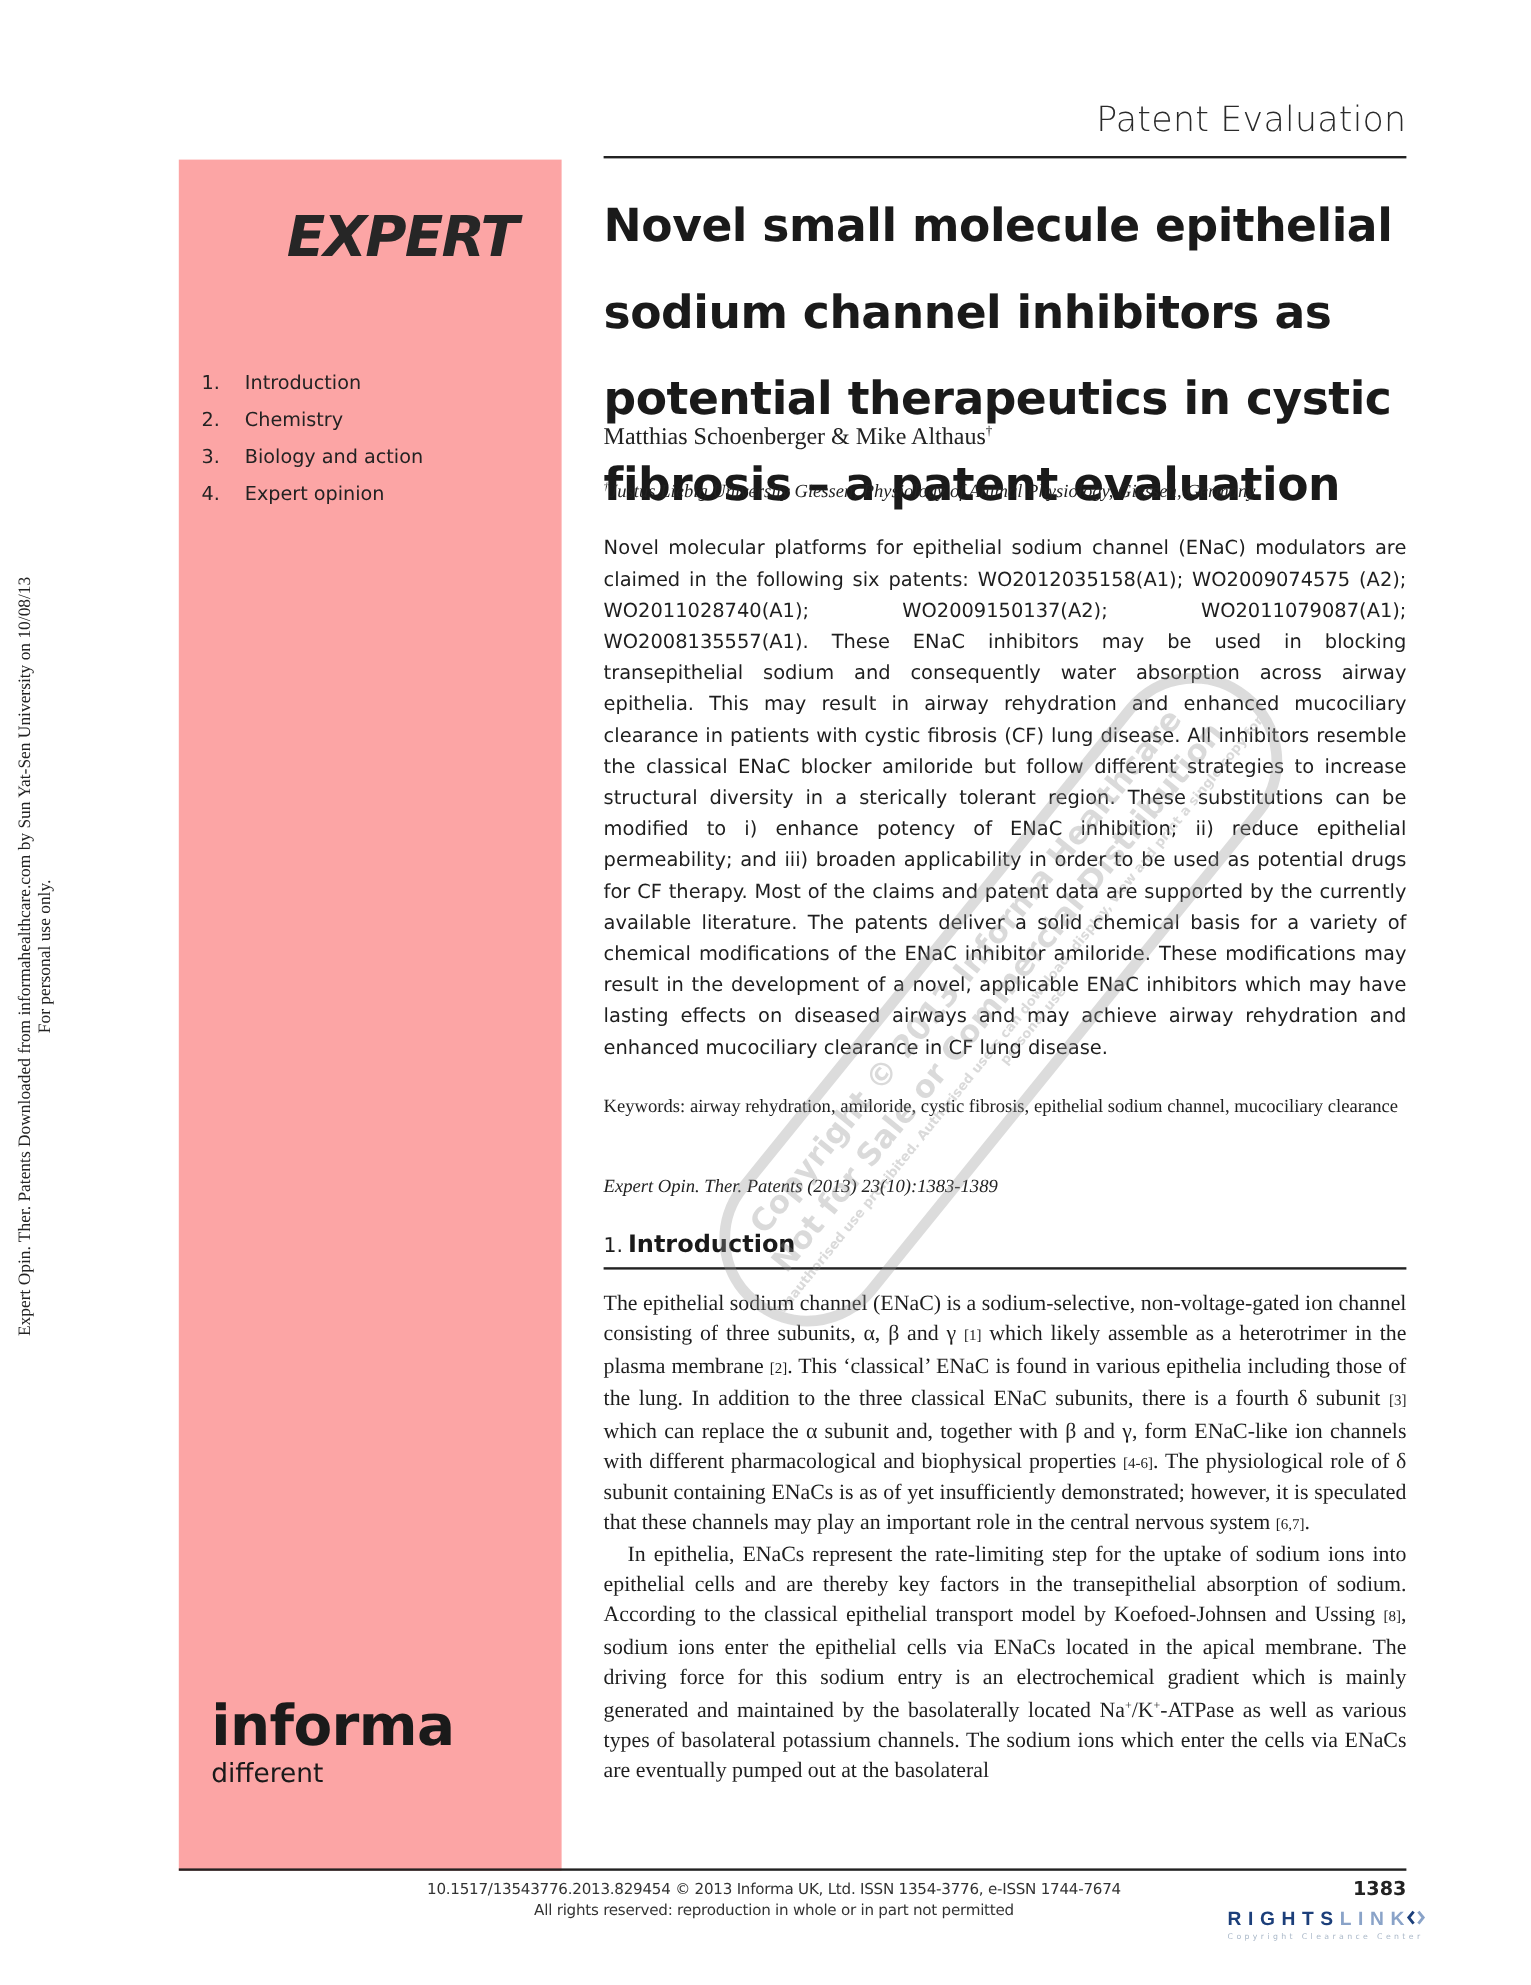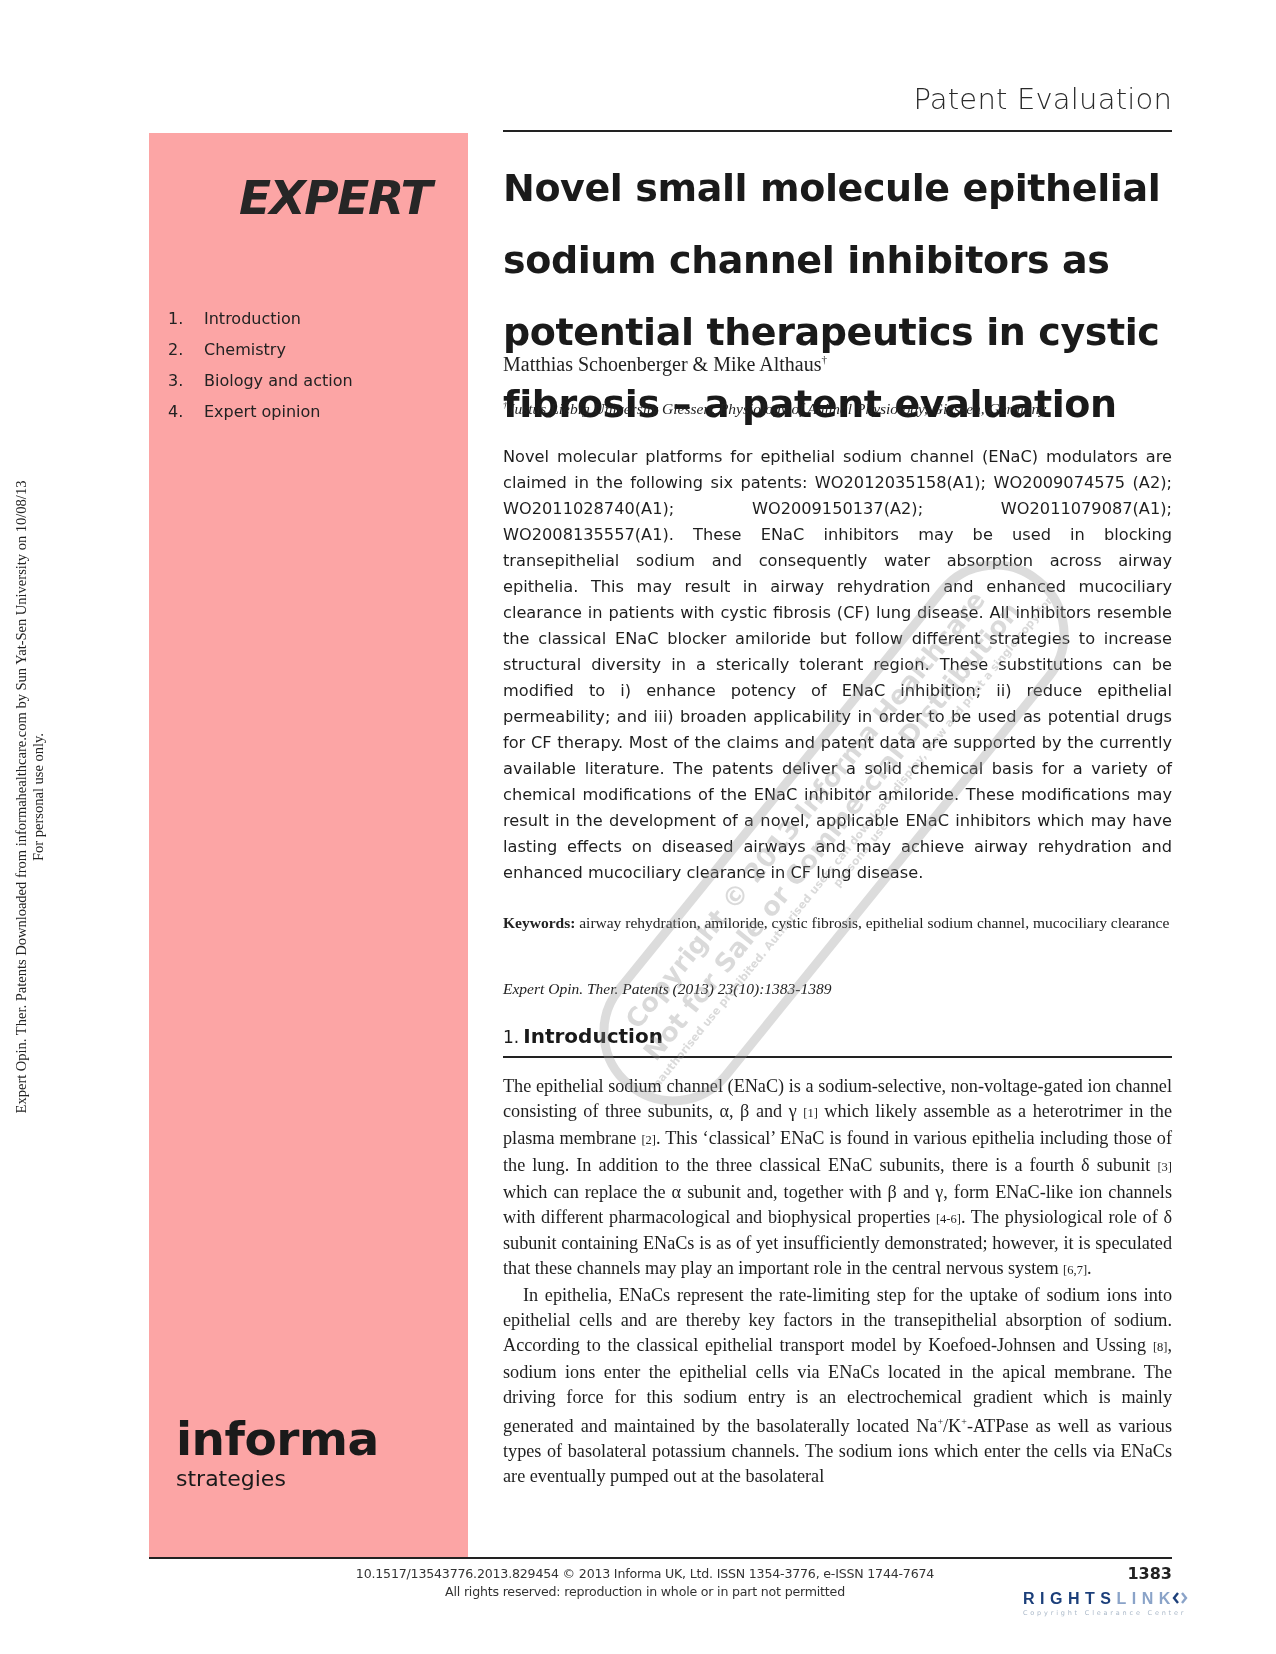--- a/index.html
+++ b/index.html
@@ -22,21 +22,21 @@
   .publisher .p1 { font-size:47px; font-weight:bold; letter-spacing:-0.5px; line-height:52px; }
   .publisher .p2 { font-size:22px; line-height:28px; }
   
   .title { left:503px; top:152px; width:680px; font-family:"DejaVu Sans", sans-serif; font-weight:bold; font-size:38px; line-height:72px; color:#1a1a1a; letter-spacing:-0.4px; }
   .authors { left:503px; top:353px; font-family:"Liberation Serif", serif; font-size:20px; color:#222; }
   .authors sup { font-size:11px; }
   .affil { left:503px; top:400px; font-family:"Liberation Serif", serif; font-style:italic; font-size:15.5px; color:#222; }
   .affil sup { font-size:9px; }
   .abstract { left:503px; top:444px; width:669px; font-family:"DejaVu Sans", sans-serif; font-size:16.2px; line-height:26px; text-align:justify; color:#1e1e1e; margin:0; }
   .keywords { left:503px; top:911px; width:669px; font-family:"Liberation Serif", serif; font-size:15.5px; line-height:24px; text-align:justify; color:#222; }
-  .keywords b { font-weight:bold; }
+  .keywords b { font-weight:normal; }
   .citation { left:503px; top:980px; font-family:"Liberation Serif", serif; font-style:italic; font-size:15.5px; color:#222; }
   .section-head { left:503px; top:1024px; font-family:"DejaVu Sans", sans-serif; font-size:20px; font-weight:bold; color:#1a1a1a; }
   .section-head .sn { font-size:17px; font-weight:normal; margin-right:4px; }
   .sec-rule { left:503px; top:1056px; width:669px; height:1.5px; background:#222; }
   .body-text { left:503px; top:1074px; width:669px; font-family:"Liberation Serif", serif; font-size:18.2px; line-height:24.9px; text-align:justify; color:#1e1e1e; }
   .body-text p { margin:0; }
   .body-text p + p { text-indent:20px; }
   .ref { font-size:12.5px; }
   
   .watermark { left:505px; top:760px; width:640px; height:128px; transform:rotate(-51deg); border:9px solid rgba(150,150,150,0.33); border-radius:72px; font-family:"DejaVu Sans", sans-serif; font-weight:bold; color:rgba(140,140,140,0.32); text-align:center; pointer-events:none; overflow:hidden; }
@@ -79,21 +79,21 @@
         <span class="num">3.</span>
         <span>Biology and action</span>
       </li>
     <li>
         <span class="num">4.</span>
         <span>Expert opinion</span>
       </li>
   </ul>
   <div class="publisher">
     <div class="p1">informa</div>
-    <div class="p2">strategies</div>
+    <div class="p2">different</div>
   </div>
 </aside>
 
 <h1 class="abs title" style="margin:0;">Novel small molecule epithelial sodium channel inhibitors as potential therapeutics in cystic fibrosis – a patent evaluation</h1>
 <div class="abs authors"><span>Matthias Schoenberger &amp; Mike Althaus</span><sup>†</sup></div>
 <div class="abs affil"><sup>†</sup><span>Justus Liebig University Giessen, Physiology of Animal Physiology, Giessen, Germany</span></div>
 
 <p class="abs abstract">Novel molecular platforms for epithelial sodium channel (ENaC) modulators are claimed in the following six patents: WO2012035158(A1); WO2009074575 (A2); WO2011028740(A1); WO2009150137(A2); WO2011079087(A1); WO2008135557(A1). These ENaC inhibitors may be used in blocking transepithelial sodium and consequently water absorption across airway epithelia. This may result in airway rehydration and enhanced mucociliary clearance in patients with cystic fibrosis (CF) lung disease. All inhibitors resemble the classical ENaC blocker amiloride but follow different strategies to increase structural diversity in a sterically tolerant region. These substitutions can be modified to i) enhance potency of ENaC inhibition; ii) reduce epithelial permeability; and iii) broaden applicability in order to be used as potential drugs for CF therapy. Most of the claims and patent data are supported by the currently available literature. The patents deliver a solid chemical basis for a variety of chemical modifications of the ENaC inhibitor amiloride. These modifications may result in the development of a novel, applicable ENaC inhibitors which may have lasting effects on diseased airways and may achieve airway rehydration and enhanced mucociliary clearance in CF lung disease.</p>
 
 <div class="abs keywords"><b>Keywords:</b> <span>airway rehydration, amiloride, cystic fibrosis, epithelial sodium channel, mucociliary clearance</span></div>

